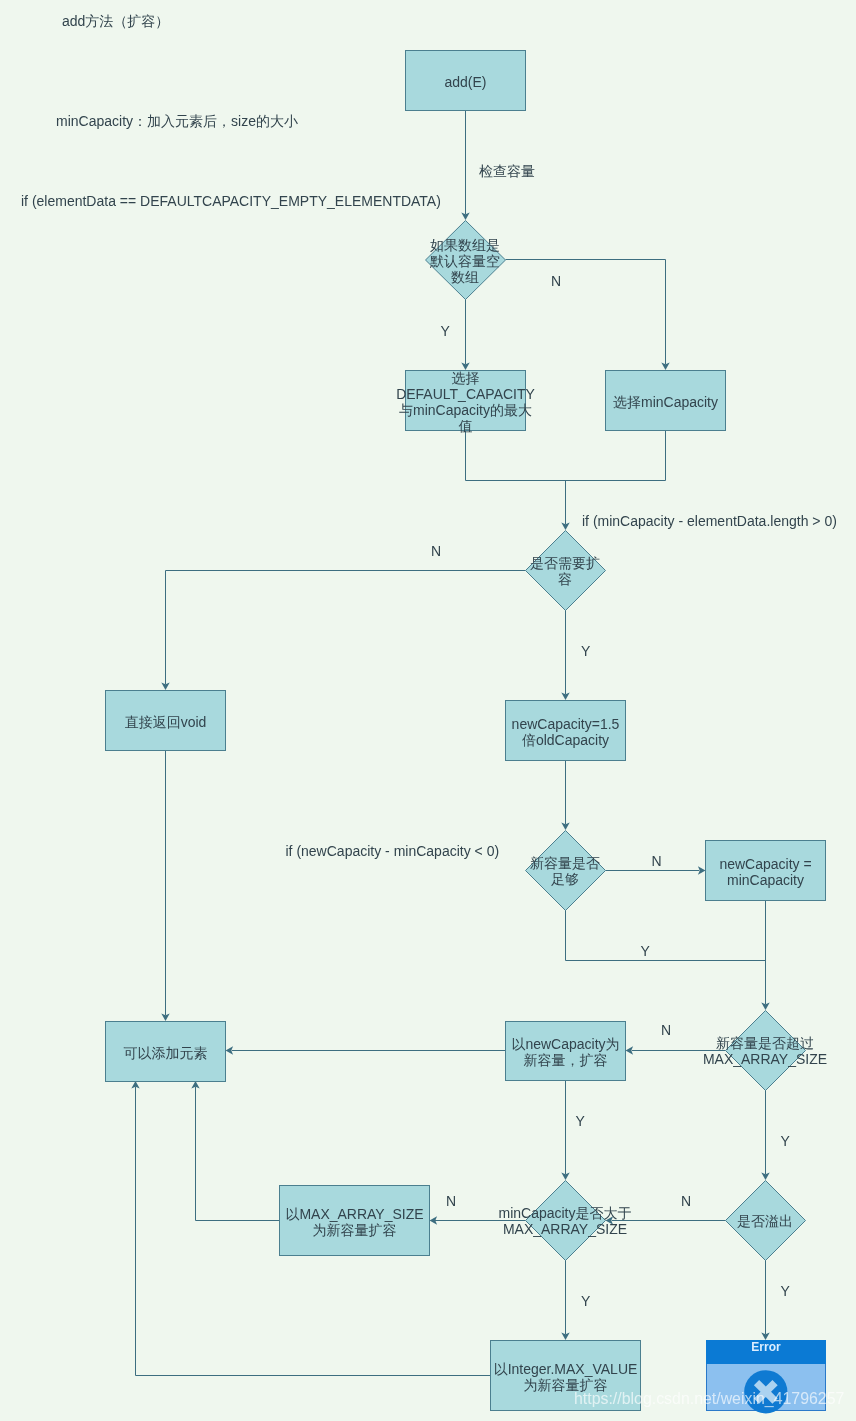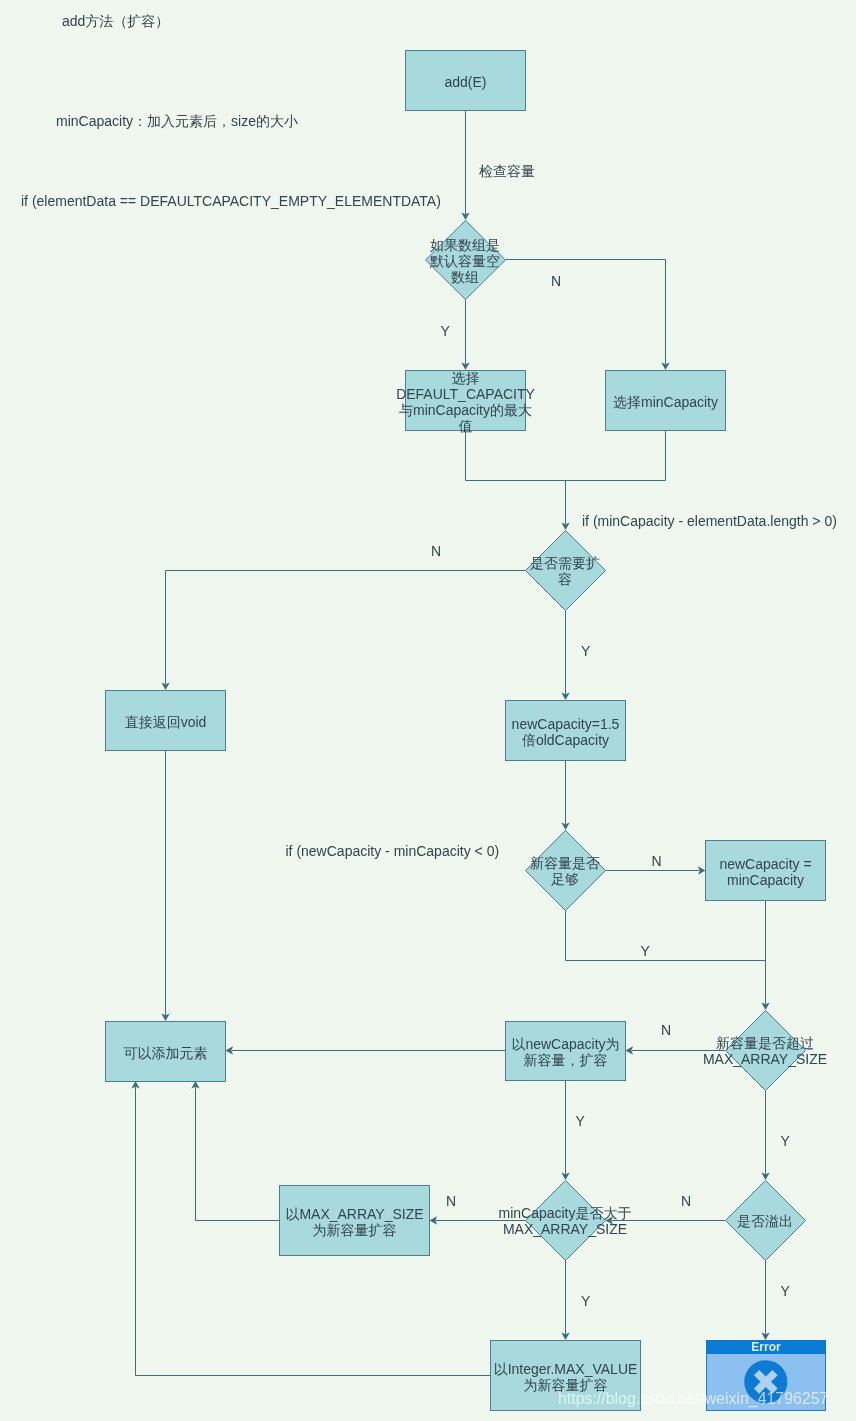--- a/index.html
+++ b/index.html
@@ -12,25 +12,25 @@
   .shape{fill:#a8d9dd;stroke:#4b7f8f;stroke-width:1;}
   .edge{fill:none;stroke:#3d6e80;stroke-width:1;}
   .arrow{fill:#3d6e80;stroke:none;}
   text{font-family:"Liberation Sans",sans-serif;-webkit-font-smoothing:antialiased;}
   .nodetext{font-size:14px;fill:#32444d;}
   .edgelabel{font-size:14px;fill:#32444d;}
   .note{font-size:14px;fill:#32444d;}
   #error-dialog{position:absolute;left:706px;top:1340px;width:120px;height:71px;
      background:#8cc0ef;box-sizing:border-box;
      border:1px solid #2a79c9;border-top:none;}
-  .err-titlebar{height:14px;background:#0b7ad4;color:#ddeeff;font-size:12px;
+  .err-titlebar{height:24px;background:#0b7ad4;color:#ddeeff;font-size:12px;
      font-weight:bold;line-height:14.5px;text-align:center;margin:0 -1px;}
   .err-body{height:56px;position:relative;}
   .err-icon{position:absolute;left:37.1px;top:6.1px;width:43.6px;height:43.6px;display:block;}
-  #watermark{position:absolute;left:558px;top:1391px;font-size:15.9px;color:#ffffff;
+  #watermark{position:absolute;left:574px;top:1391px;font-size:15.9px;color:#ffffff;
      opacity:0.66;white-space:nowrap;line-height:16px;}
 </style>
 </head>
 <body>
 
 <div id="canvas">
   <svg id="flowsvg" viewBox="0 0 856 1421">
     <g>
       <path class="edge" d="M 465.5 111 L 465.5 214.2"></path>
       <path class="arrow" d="M 461.3 212.4 L 465.5 214.2 L 469.7 212.4 L 465.5 220 Z"></path>

